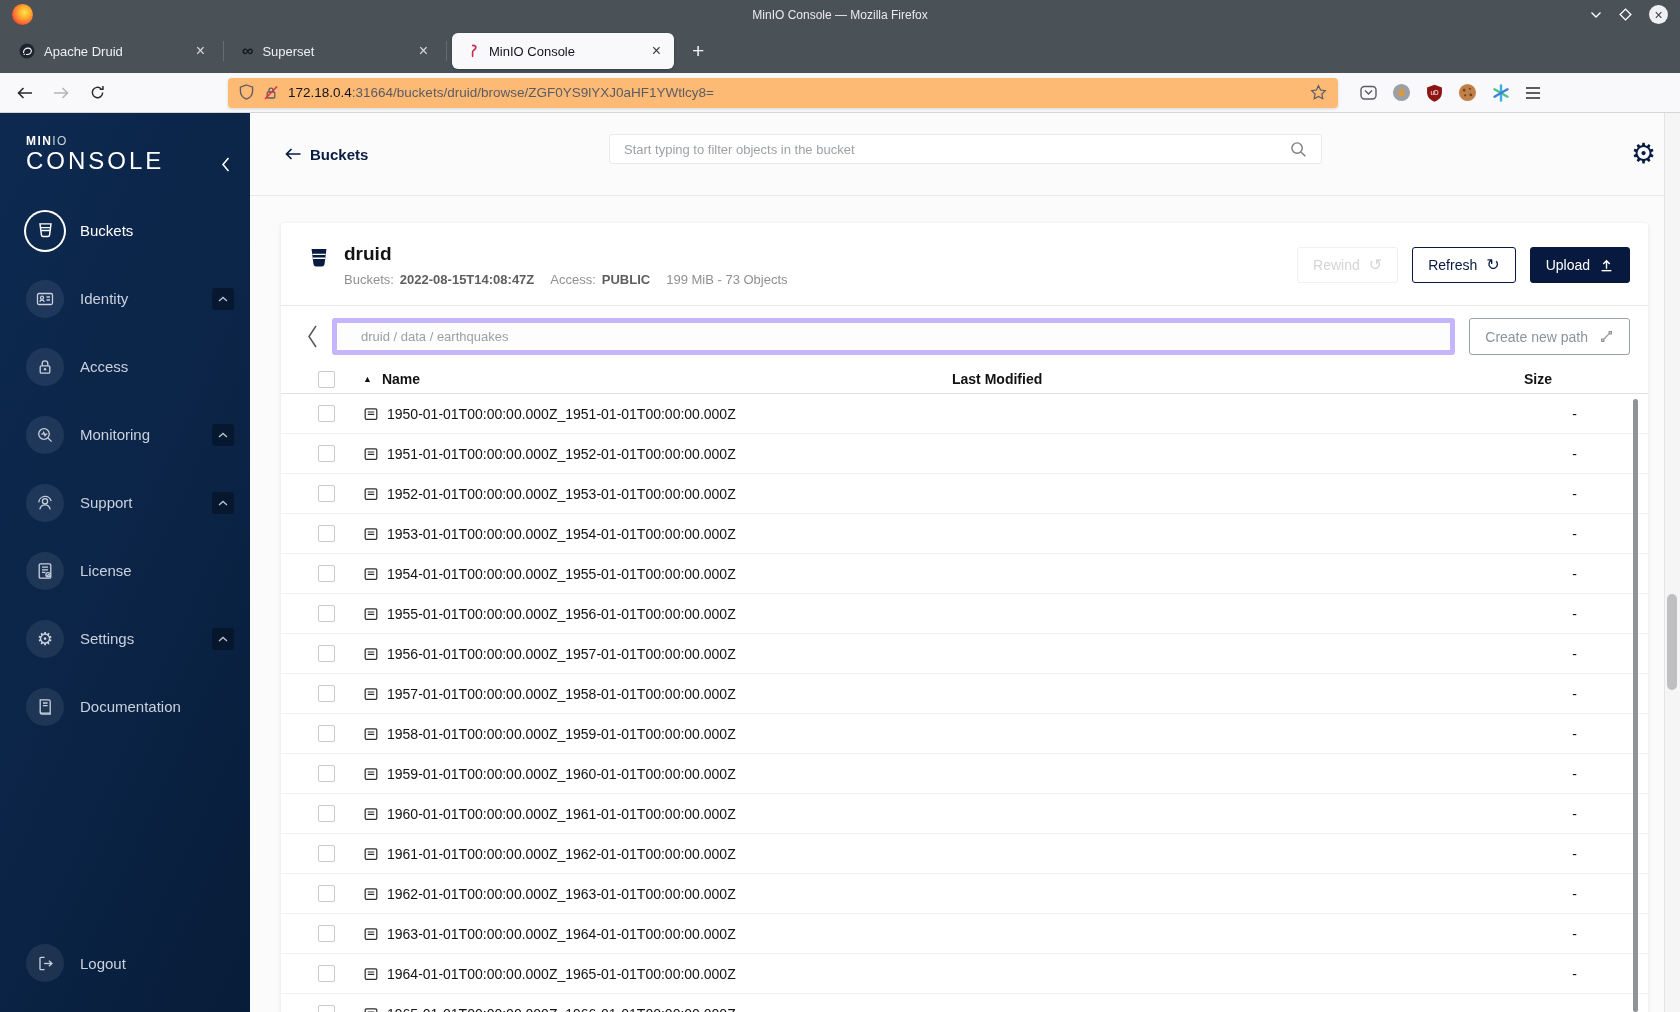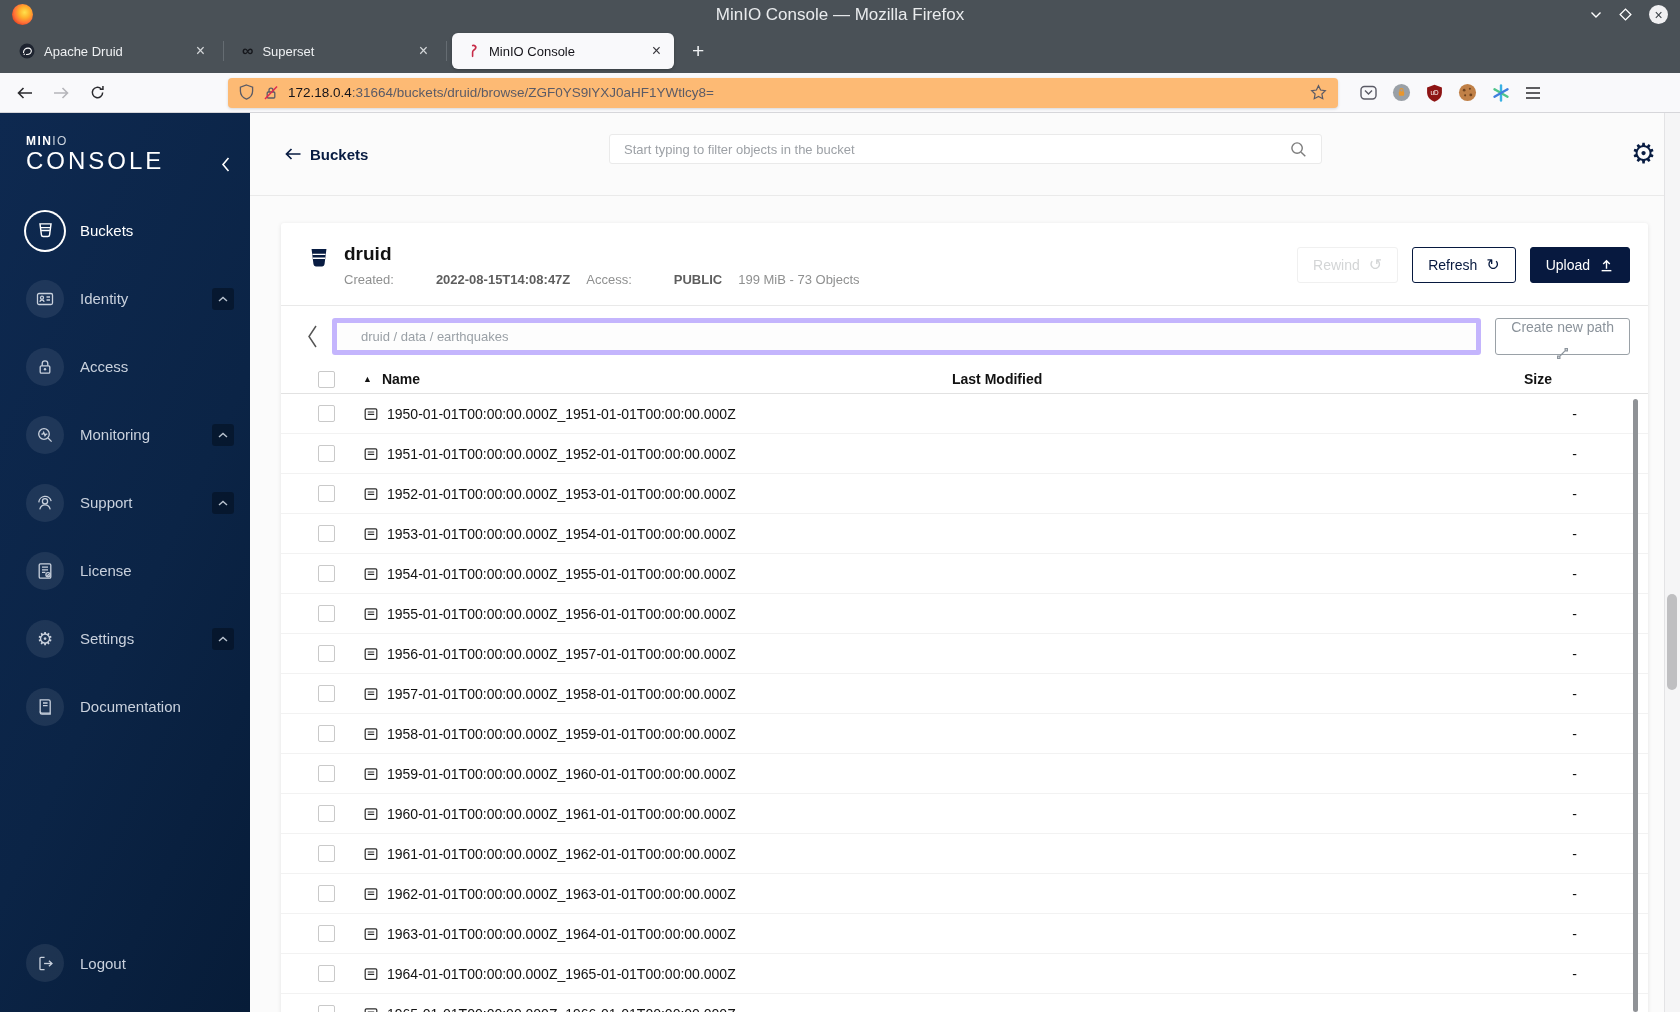--- a/index.html
+++ b/index.html
@@ -8,21 +8,21 @@
     font-family:"Liberation Sans", sans-serif; }
   body { position:relative; background:#fbfbfb; }
   svg { display:block; }
 
   
   .titlebar { height:29px; background:#4a5157; display:flex; align-items:center;
     padding:0 12px; position:relative; }
   .ff-logo { width:21px; height:21px; border-radius:50%;
     background:radial-gradient(circle at 60% 40%, #ffe14d 0%, #ffae2b 32%, #ff7139 58%, #e23b17 82%, #b52a0e 100%); }
   .window-title { position:absolute; left:0; right:0; text-align:center;
-    color:#e9ebed; font-size:17px; pointer-events:none; }
+    color:#e9ebed; font-size:12px; pointer-events:none; }
   .win-controls { margin-left:auto; display:flex; gap:17px; align-items:center; z-index:2; }
   .win-btn { display:flex; align-items:center; justify-content:center; }
   .win-close { width:19px; height:19px; border-radius:50%; background:#f0f0f2;
     color:#3a4046; font-size:14px; line-height:1; display:flex; align-items:center; justify-content:center; }
 
   .tabbar { height:44px; background:#4a5157; display:flex; align-items:center; padding:0 6px; }
   .tab { height:36px; display:flex; align-items:center; gap:9px; padding:0 10px 0 13px;
     width:212px; color:#eef0f2; font-size:13px; border-radius:6px; }
   .tab.active { background:#f9f9fb; color:#15141a; width:222px;
     box-shadow:0 1px 3px rgba(0,0,0,.25); }
@@ -81,33 +81,33 @@
 
   .content { flex:1; padding:27px 32px 0 31px; }
   .card { background:#fff; border-radius:3px; box-shadow:0 1px 4px rgba(0,0,0,.10); min-height:900px; }
 
   .card-head { display:flex; align-items:center; padding:20px 18px 18px 26px;
     border-bottom:1px solid #e9e9e9; }
   .bh-left { display:flex; align-items:flex-start; gap:13px; }
   .bh-name { font-size:19px; font-weight:700; color:#121212; }
   .bh-meta { margin-top:7px; font-size:13px; color:#8f9090; display:flex; align-items:center; }
   .meta-label { margin-right:6px; }
-  .meta-val { font-weight:700; color:#5e5e5e; margin-right:16px;margin-left:36px; }
+  .meta-val { font-weight:700; color:#5e5e5e; margin-right:16px; }
   .bh-actions { margin-left:auto; display:flex; gap:14px; }
   .btn { height:36px; border-radius:3px; font-size:14px; display:flex; align-items:center;
     gap:9px; padding:0 15px; cursor:pointer; background:#fff; border:1px solid transparent; }
   .btn .uicon { font-size:16px; line-height:1; }
   .btn-rewind { color:#d3d5d6; border-color:#f0f0f0; cursor:default; }
   .btn-refresh { color:#07193F; border-color:#07193F; }
   .btn-upload { color:#fff; background:#07193F; border-color:#07193F; }
 
   .browse-row { display:flex; align-items:center; gap:14px; padding:12px 18px 6px 26px; }
   .bc-box { flex:1; height:37px; border:5px solid #c4b5fd; border-radius:3px; background:#fdfdfd;
     display:flex; align-items:center; padding:0 24px; color:#9aa0a6; font-size:13px; }
-  .btn-createpath { height:37px; color:#8b939b; border-color:#9aa1a7; gap:11px;flex-direction:column; }
+  .btn-createpath { height:37px; color:#8b939b; border-color:#9aa1a7; gap:11px; }
 
   .grid { display:grid; grid-template-columns:56px minmax(0,1fr) 560px 110px; align-items:center;
     padding:0 26px; }
   .tbl { padding-top:4px; }
   .tbl-head { height:29px; border-bottom:1px solid #e2e2e2; font-weight:700; font-size:14px; color:#121212; }
   .head-name { display:flex; align-items:center; gap:10px; }
   .sort-tri { font-size:9px; line-height:1; }
   .head-size { text-align:right; padding-right:70px; }
   .cb { width:17px; height:17px; border:1px solid #c9c9c9; border-radius:2px; background:#fff;
     margin-left:11px; cursor:pointer; }
@@ -412,21 +412,21 @@
           <div class="bh-left">
             <span style="margin-top:3px">
               <svg width="24" height="24" viewBox="0 0 20 20">
                   <path d="M3.8 2.5h12.4l-1.6 12.8a2 2 0 0 1-2 1.7H7.4a2 2 0 0 1-2-1.7L3.8 2.5z" fill="#081C42"></path>
                   <path d="M4.6 7h10.8M5 10.2h10" stroke="#fff" stroke-width="1.2"></path>
                 </svg>
             </span>
             <div>
               <div class="bh-name">druid</div>
               <div class="bh-meta">
-                <span class="meta-label">Created:</span>
+                <span class="meta-label">Buckets:</span>
                 <span class="meta-val">2022-08-15T14:08:47Z</span>
                 <span class="meta-label">Access:</span>
                 <span class="meta-val">PUBLIC</span>
                 <span>199 MiB - 73 Objects</span>
               </div>
             </div>
           </div>
           <div class="bh-actions">
             <div class="btn btn-rewind">
               <span>Rewind</span>

